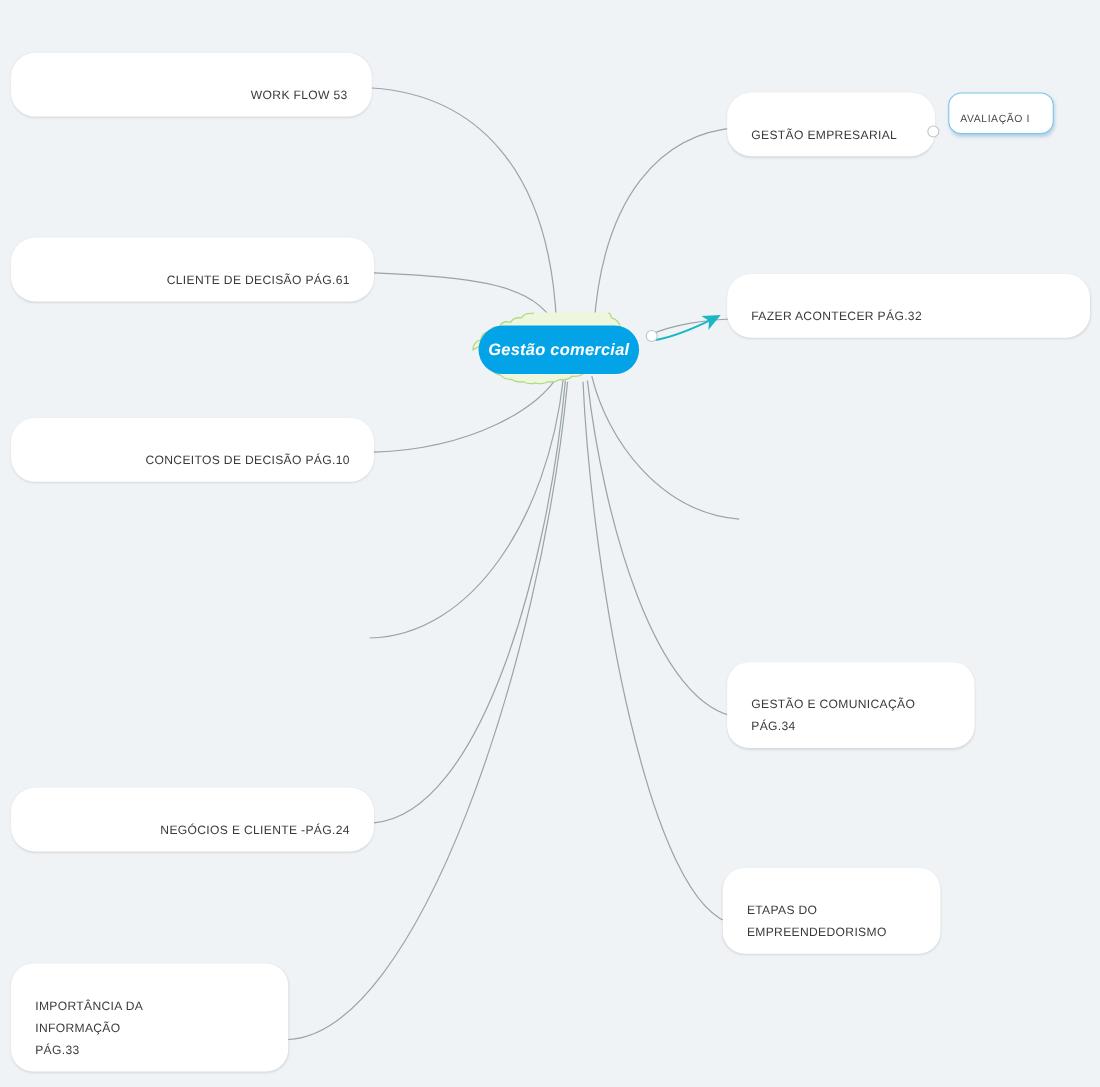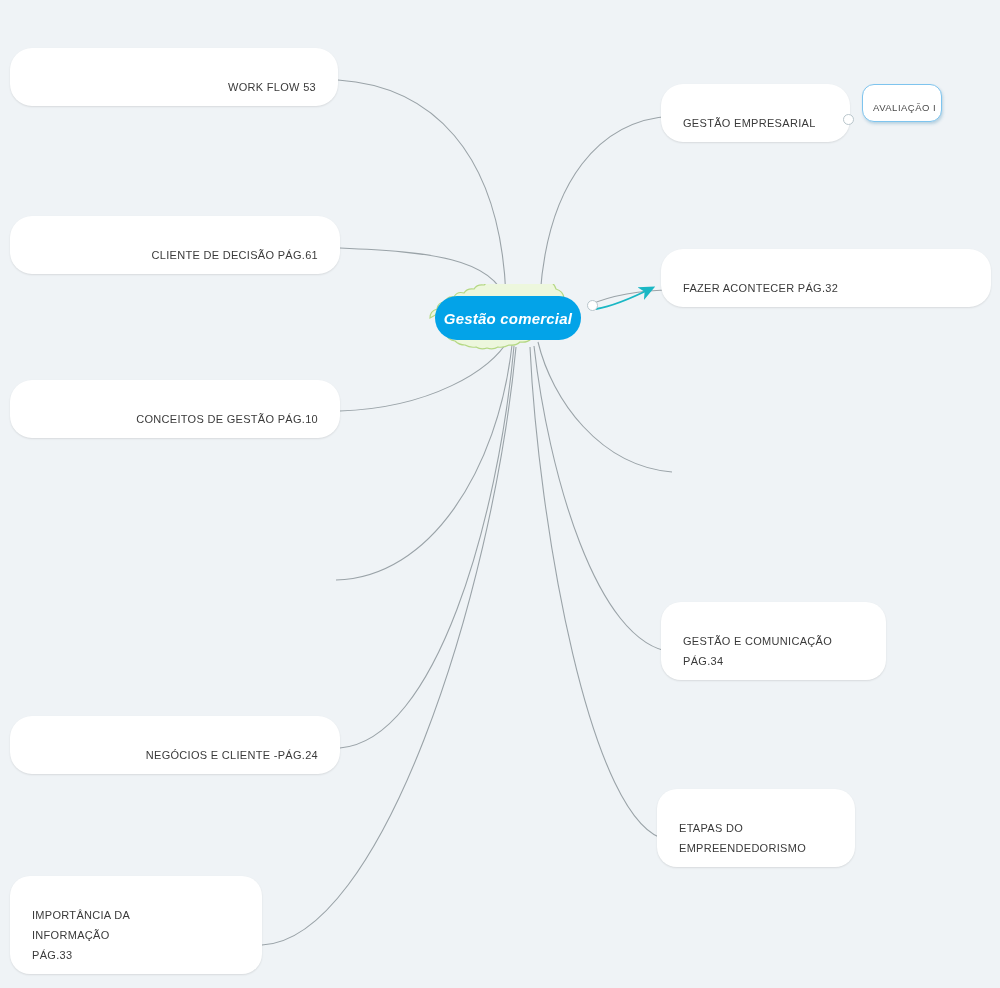--- a/index.html
+++ b/index.html
@@ -103,30 +103,30 @@
   #empresarial-handle {
     left: 843px;
     top: 114px;
   }
 
   
   #avaliacao-node {
     position: absolute;
     left: 862px;
     top: 84px;
-    width: 80px;
+    width: 96px;
     height: 38px;
     background: #ffffff;
     border: 1.6px solid #7ec4ee;
     border-radius: 12px;
     box-shadow: 1px 2px 3px rgba(120,170,200,0.45);
     display: flex;
-    align-items: flex-end;
-    box-sizing: border-box;
-    padding: 8px 10px;
+    align-items: flex-start;
+    box-sizing: border-box;
+    padding: 18px 10px;
     overflow: hidden;
   }
   #avaliacao-label {
     font-size: 9.5px;
     letter-spacing: 0.5px;
     color: #4a4a4a;
     white-space: nowrap;
   }
 </style>
 </head>
@@ -163,21 +163,21 @@
 
   <div class="node left" style="left:10px; top:48px; width:328px;">
     <span>WORK FLOW 53</span>
   </div>
 
   <div class="node left" style="left:10px; top:216px; width:330px;">
     <span>CLIENTE DE DECISÃO PÁG.61</span>
   </div>
 
   <div class="node left" style="left:10px; top:380px; width:330px;">
-    <span>CONCEITOS DE GESTÃO PÁG.10</span>
+    <span>CONCEITOS DE DECISÃO PÁG.10</span>
   </div>
 
 
   <div class="node left" style="left:10px; top:716px; width:330px;">
     <span>NEGÓCIOS E CLIENTE -PÁG.24</span>
   </div>
 
   <div class="node left multiline" style="left:10px; top:876px; width:252px; border-radius:20px;">
     <span>IMPORTÂNCIA DA
 INFORMAÇÃO

